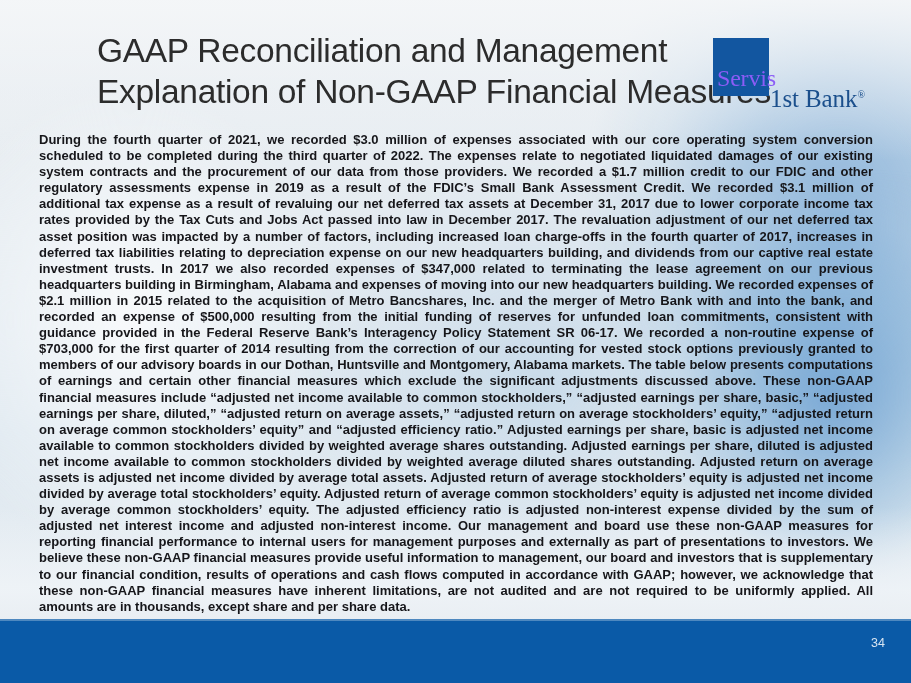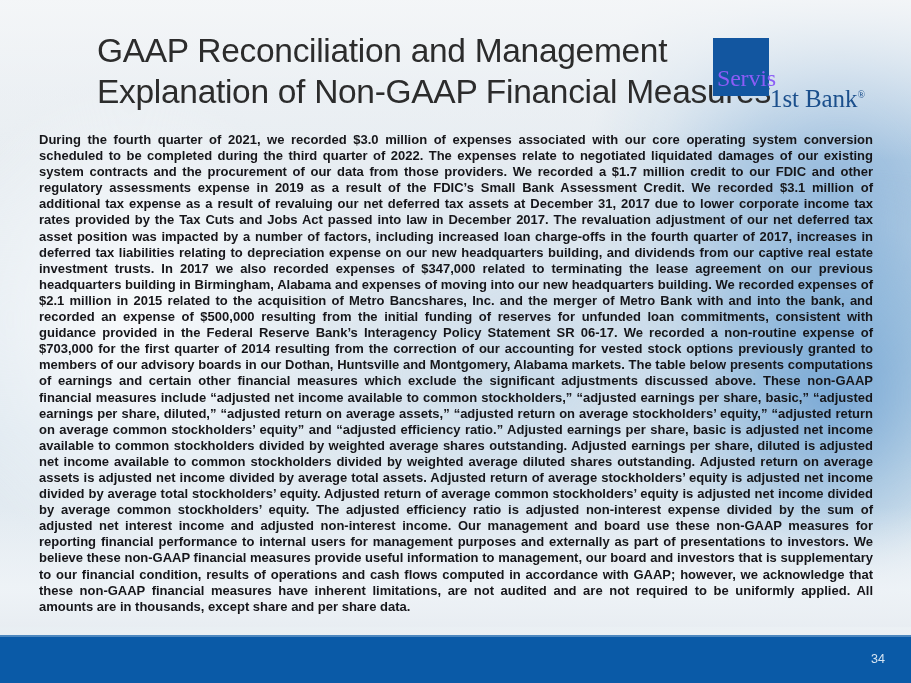--- a/index.html
+++ b/index.html
@@ -161,21 +161,21 @@
     -webkit-hyphens: none;
     hyphens: none;
   }
 
   
   #footer-bar {
     position: absolute;
     left: 0;
     right: 0;
     bottom: 0;
-    height: 48px;
+    height: 64px;
     background: #0a5aa7;
     z-index: 7;
   }
   #footer-hairline {
     position: absolute;
     left: 0; right: 0;
     top: 0;
     height: 2px;
     background: rgba(255,255,255,0.28);
   }

